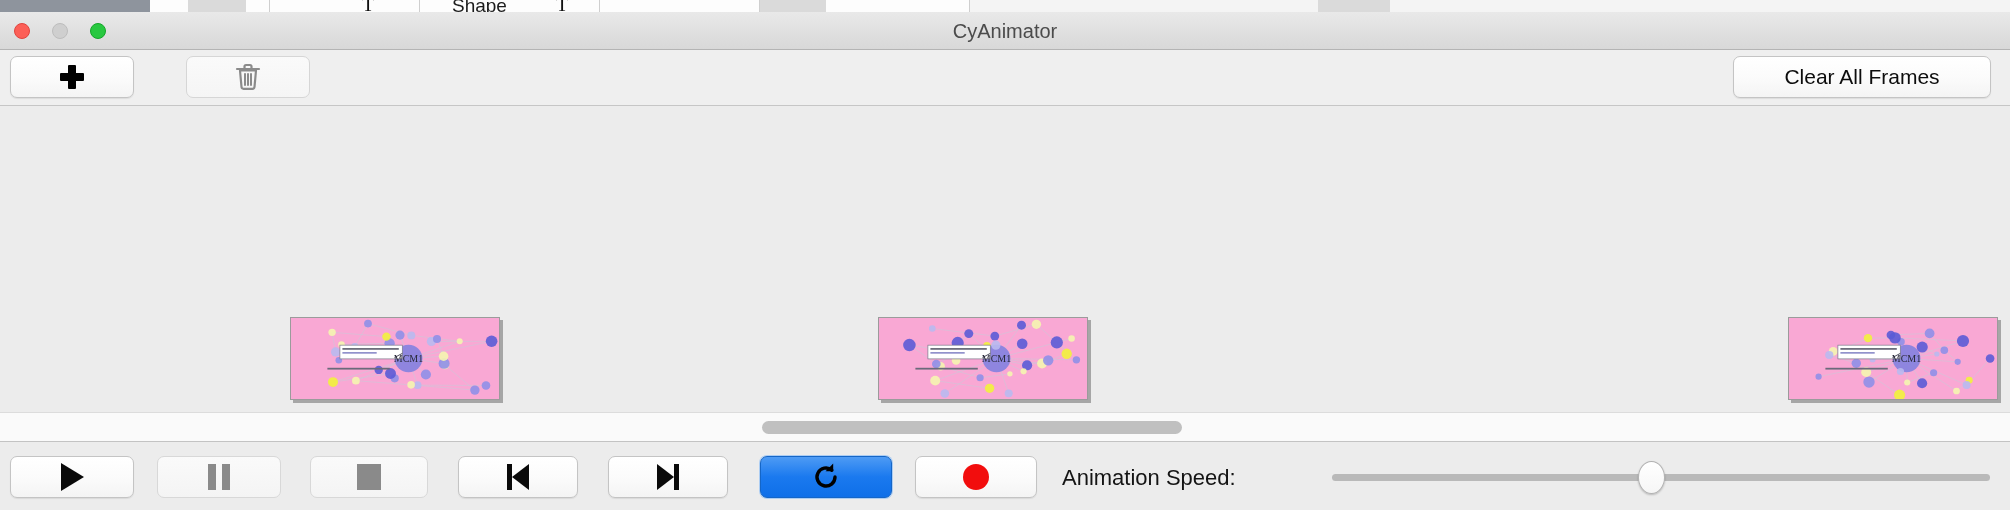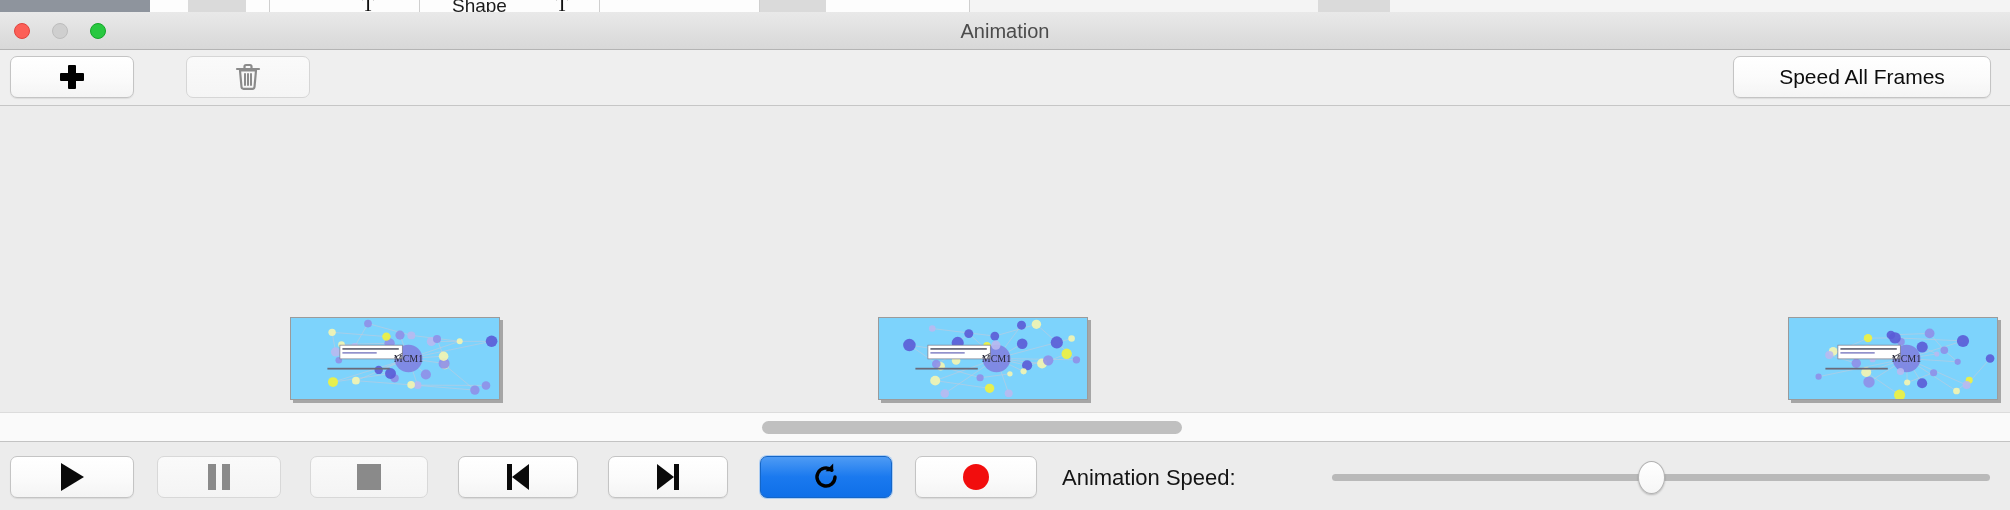--- a/index.html
+++ b/index.html
@@ -163,21 +163,21 @@
 
   .frame {
     position: absolute;
     box-sizing: border-box;
     background: #ececec;
     padding: 4px 4px 5px 4px;
   }
   .frame-inner {
     position: relative;
     width: 100%; height: 100%;
-    background: #7dd3fc;
+    background: #f9a8d4;
     border: 1px solid #9b9b9b;
     box-shadow: 3px 3px 0 rgba(110,110,110,0.55);
     box-sizing: border-box;
     overflow: hidden;
   }
   .frame-net { position: absolute; left: 0; top: 0; width: 100%; height: 100%; }
 
   
   .scroll-area {
     position: absolute;
@@ -342,40 +342,40 @@
     <div class="bg-grayblock" style="left:1318px;width:72px;"></div>
     <div class="bg-glyph" style="left:362px;">T</div>
     <div class="bg-glyph" style="left:556px;">T</div>
     <div class="bg-text" style="left:452px;">Shape</div>
   </div>
 
   <div class="titlebar">
     <div class="traffic tl-close"></div>
     <div class="traffic tl-min"></div>
     <div class="traffic tl-max"></div>
-    <div class="window-title">Animation</div>
+    <div class="window-title">CyAnimator</div>
   </div>
 
   <div class="toolbar"></div>
 
   <div class="btn btn-add">
     <span class="plus-icon"></span>
   </div>
 
   <div class="btn btn-delete disabled">
     <svg width="28" height="30" viewBox="0 0 28 30">
       <path d="M3 7 h22" stroke="#8b8b8b" stroke-width="2.2" fill="none" stroke-linecap="round"></path>
       <path d="M10.5 7 V4.5 a1.5 1.5 0 0 1 1.5 -1.5 h4 a1.5 1.5 0 0 1 1.5 1.5 V7" stroke="#8b8b8b" stroke-width="2.2" fill="none" stroke-linejoin="round"></path>
       <path d="M6 8.5 h16 l-1.5 16.5 a2 2 0 0 1 -2 1.8 h-9 a2 2 0 0 1 -2 -1.8 Z" stroke="#8b8b8b" stroke-width="2.2" fill="none" stroke-linejoin="round"></path>
       <path d="M11 12 v11 M14 12 v11 M17 12 v11" stroke="#8b8b8b" stroke-width="2" stroke-linecap="round"></path>
     </svg>
   </div>
 
   <div class="btn btn-clear">
-    <span class="clear-label">Speed All Frames</span>
+    <span class="clear-label">Clear All Frames</span>
   </div>
 
   <div class="timeline-panel">
     <div id="frames-layer">
         <div class="frame" style="left: 286px; top: 207px; width: 218px; height: 92px;">
           <div class="frame-inner">
             <svg class="frame-net" viewBox="0 0 208 82" preserveAspectRatio="none">
               <line x1="153.9" y1="47.7" x2="183.9" y2="73.0" stroke="#c9c9d8" stroke-width="0.55"></line>
               <line x1="153.1" y1="46.0" x2="117.5" y2="41.0" stroke="#c9c9d8" stroke-width="0.55"></line>
               <line x1="195.0" y1="68.3" x2="126.6" y2="68.0" stroke="#c9c9d8" stroke-width="0.55"></line>

